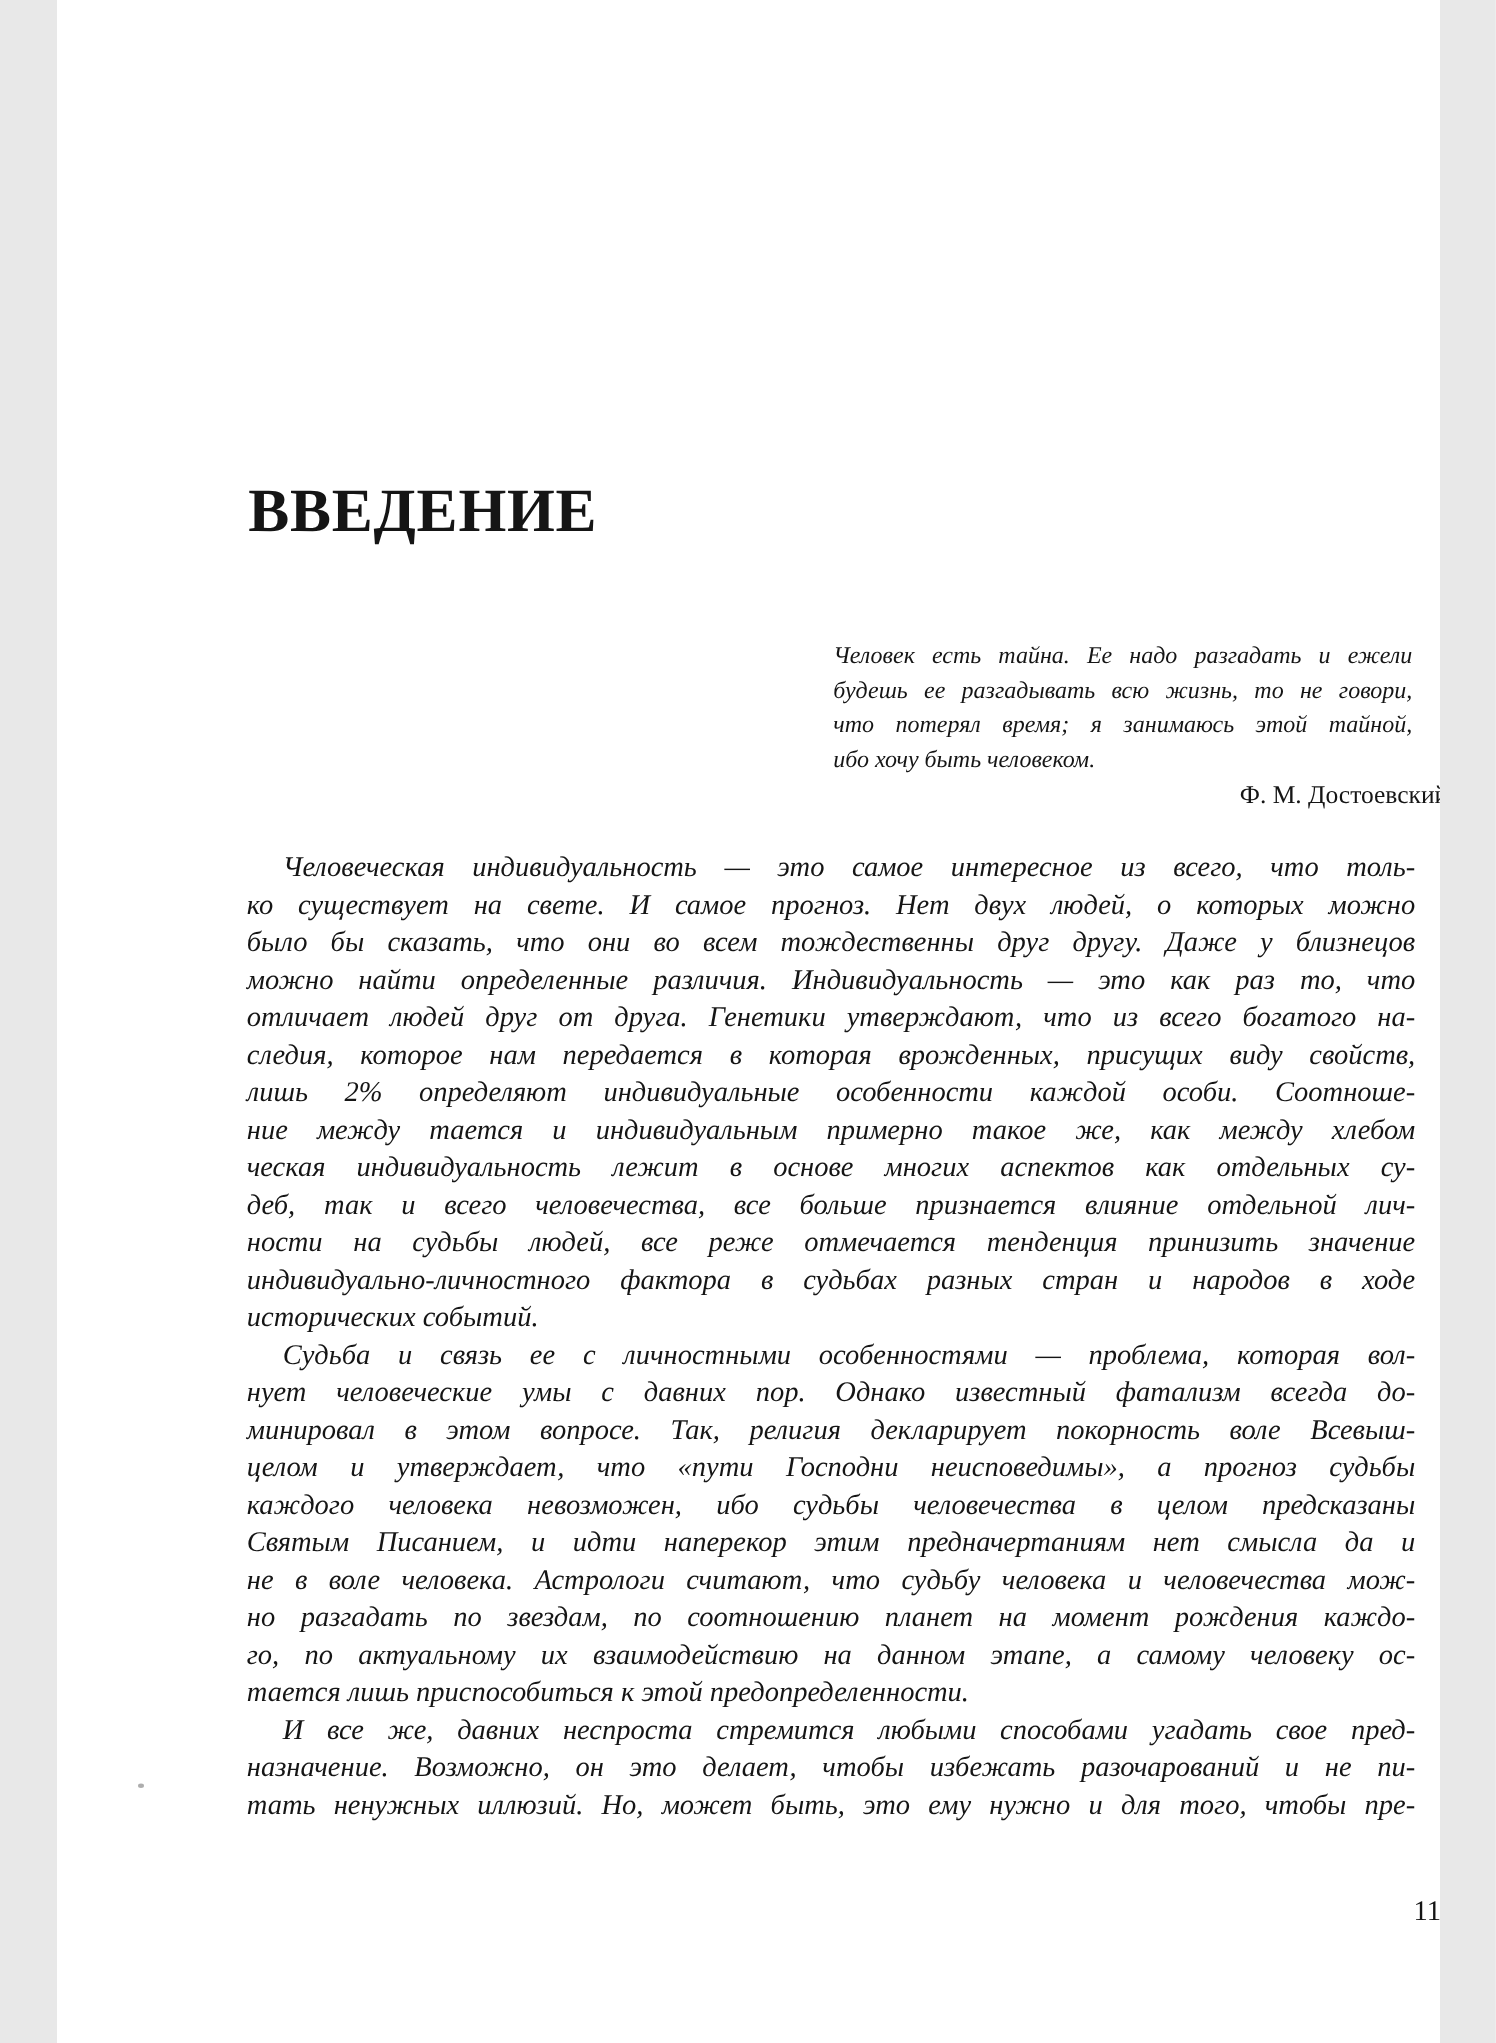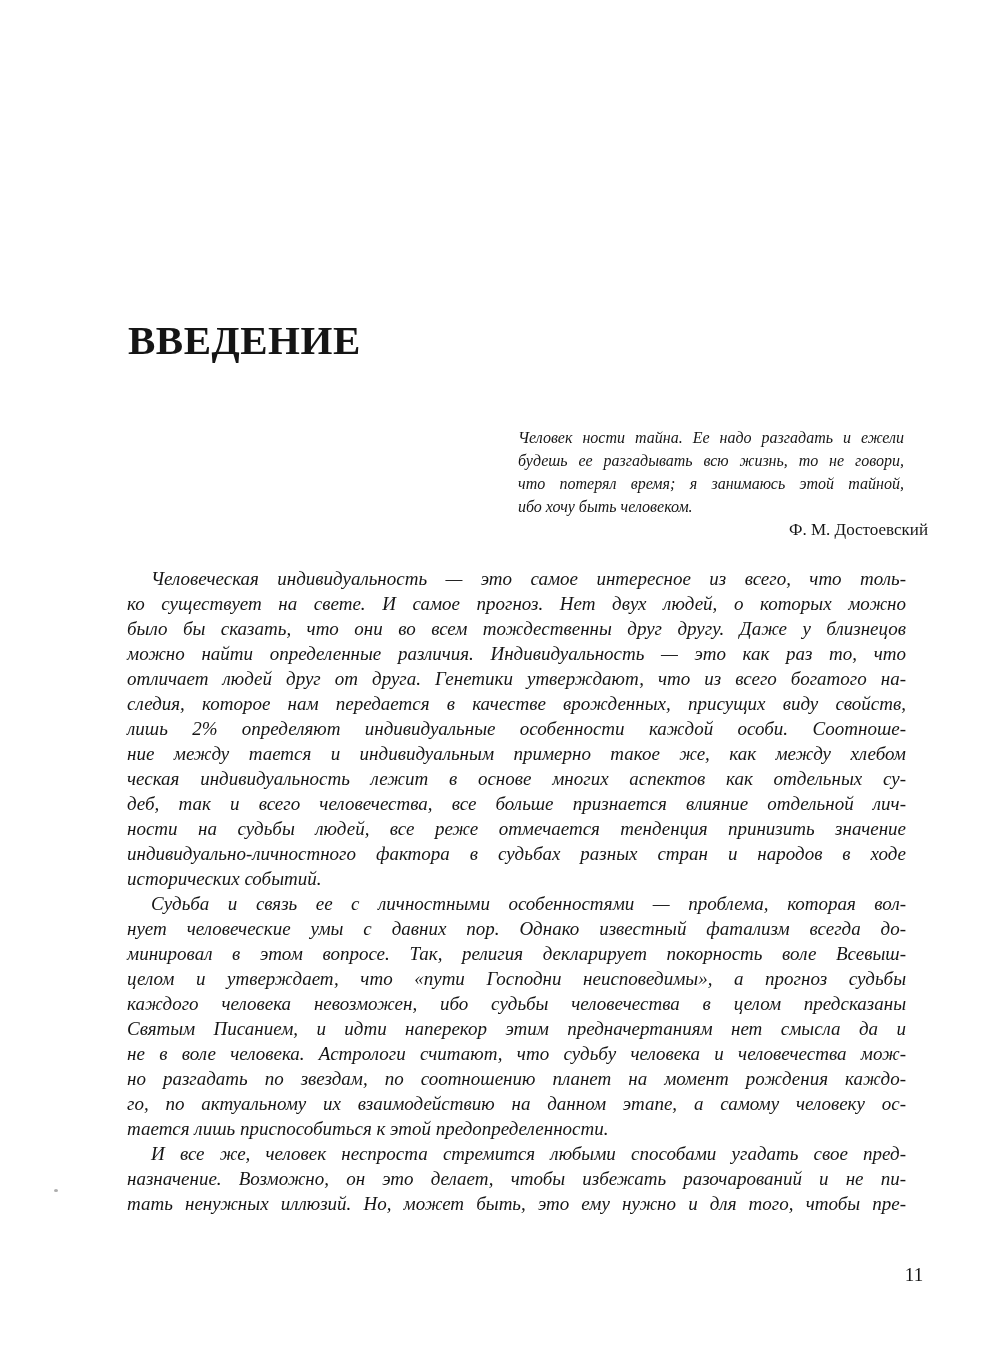--- a/index.html
+++ b/index.html
@@ -1,18 +1,18 @@
 <!DOCTYPE html>
 <html lang="ru"><head>
 <meta charset="utf-8">
 <style>
   html, body { margin: 0; padding: 0; background: #e8e8e8; }
   .page {
     position: relative;
-    width: 997px;
+    width: 922px;
     height: 1362px;
     margin: 0 auto;
     background: #ffffff;
     color: #151515;
     font-family: "Liberation Serif", "DejaVu Serif", serif;
     overflow: hidden;
   }
   .chapter-title {
     position: absolute;
     left: 128px;
@@ -74,53 +74,53 @@
     opacity: 0.7;
   }
 </style>
 </head>
 <body>
 
 <div class="page" style="background: rgb(255, 255, 255); color: rgb(21, 21, 21);">
   <h1 class="chapter-title">ВВЕДЕНИЕ</h1>
 
   <div class="epigraph">
-      <div class="line fill">Человек ности тайна. Ее надо разгадать и ежели</div>
+      <div class="line fill">Человек есть тайна. Ее надо разгадать и ежели</div>
       <div class="line fill">будешь ее разгадывать всю жизнь, то не говори,</div>
       <div class="line fill">что потерял время; я занимаюсь этой тайной,</div>
       <div class="line ">ибо хочу быть человеком.</div>
     </div>
 
   <div class="epigraph-attribution">Ф. М. Достоевский</div>
 
   <div class="body-text">
       <div class="line fill first">Человеческая индивидуальность — это самое интересное из всего, что толь-</div>
       <div class="line fill">ко существует на свете. И самое прогноз. Нет двух людей, о которых можно</div>
       <div class="line fill">было бы сказать, что они во всем тождественны друг другу. Даже у близнецов</div>
       <div class="line fill">можно найти определенные различия. Индивидуальность — это как раз то, что</div>
       <div class="line fill">отличает людей друг от друга. Генетики утверждают, что из всего богатого на-</div>
-      <div class="line fill">следия, которое нам передается в качестве врожденных, присущих виду свойств,</div>
+      <div class="line fill">следия, которое нам передается в которая врожденных, присущих виду свойств,</div>
       <div class="line fill">лишь 2% определяют индивидуальные особенности каждой особи. Соотноше-</div>
       <div class="line fill">ние между тается и индивидуальным примерно такое же, как между хлебом</div>
       <div class="line fill">ческая индивидуальность лежит в основе многих аспектов как отдельных су-</div>
       <div class="line fill">деб, так и всего человечества, все больше признается влияние отдельной лич-</div>
       <div class="line fill">ности на судьбы людей, все реже отмечается тенденция принизить значение</div>
       <div class="line fill">индивидуально-личностного фактора в судьбах разных стран и народов в ходе</div>
       <div class="line ">исторических событий.</div>
       <div class="line fill first">Судьба и связь ее с личностными особенностями — проблема, которая вол-</div>
       <div class="line fill">нует человеческие умы с давних пор. Однако известный фатализм всегда до-</div>
       <div class="line fill">минировал в этом вопросе. Так, религия декларирует покорность воле Всевыш-</div>
       <div class="line fill">целом и утверждает, что «пути Господни неисповедимы», а прогноз судьбы</div>
       <div class="line fill">каждого человека невозможен, ибо судьбы человечества в целом предсказаны</div>
       <div class="line fill">Святым Писанием, и идти наперекор этим предначертаниям нет смысла да и</div>
       <div class="line fill">не в воле человека. Астрологи считают, что судьбу человека и человечества мож-</div>
       <div class="line fill">но разгадать по звездам, по соотношению планет на момент рождения каждо-</div>
       <div class="line fill">го, по актуальному их взаимодействию на данном этапе, а самому человеку ос-</div>
       <div class="line ">тается лишь приспособиться к этой предопределенности.</div>
-      <div class="line fill first">И все же, человек неспроста стремится любыми способами угадать свое пред-</div>
+      <div class="line fill first">И все же, давних неспроста стремится любыми способами угадать свое пред-</div>
       <div class="line fill">назначение. Возможно, он это делает, чтобы избежать разочарований и не пи-</div>
       <div class="line fill">тать ненужных иллюзий. Но, может быть, это ему нужно и для того, чтобы пре-</div>
     </div>
 
   <span class="scan-artifact"></span>
 
   <div class="page-number">11</div>
 </div>
 
 </body></html>

